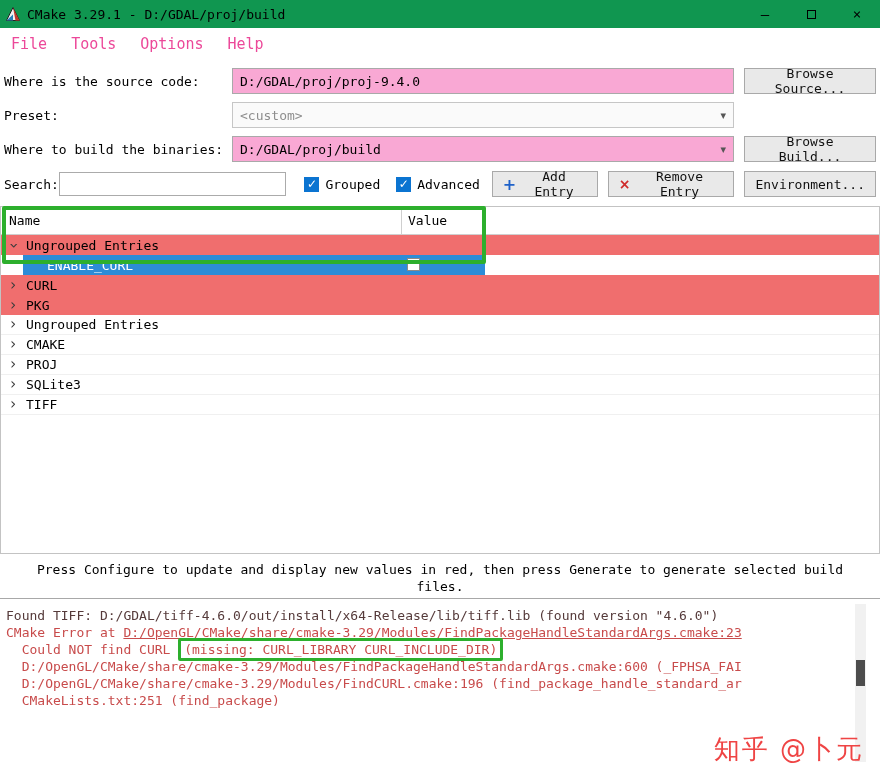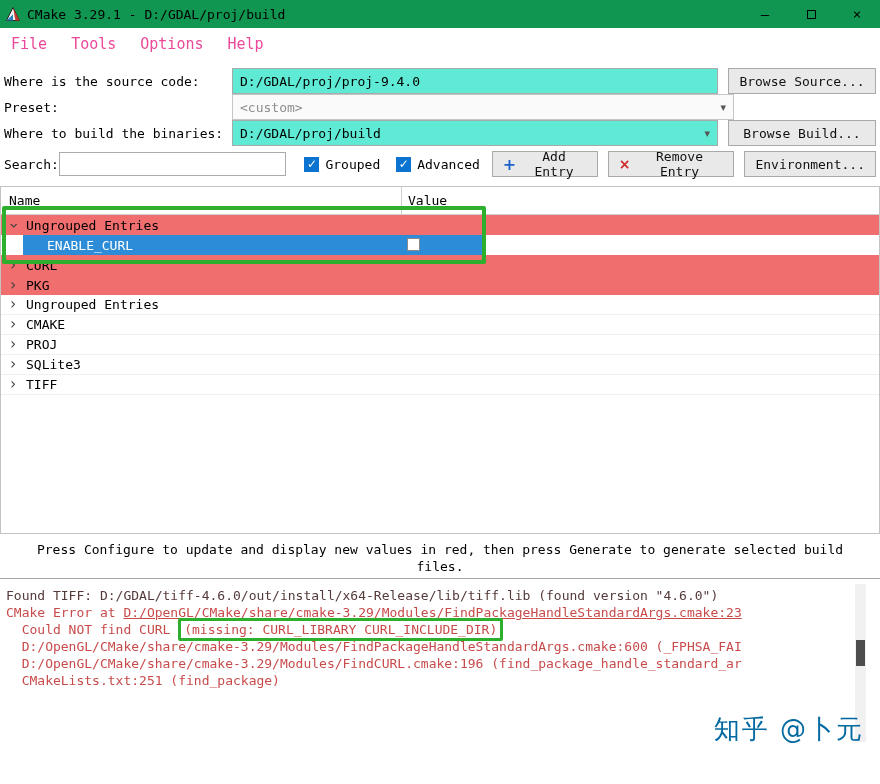--- a/index.html
+++ b/index.html
@@ -13,32 +13,32 @@
   .win-controls { margin-left: auto; display: flex; height: 100%; }
   .win-btn { width: 46px; height: 100%; display: flex; align-items: center; justify-content: center; font-size: 14px; color: #000; }
   .max-box { width: 9px; height: 9px; border: 1px solid #000; display: inline-block; }
 
   
   .menubar { height: 32px; display: flex; align-items: center; padding-left: 2px; background: #fff; }
   .menu-item { font-size: 15px; padding: 3px 9px; margin-right: 6px; color: #ec4899; }
 
   
   .form-area { padding: 8px 4px 0 4px; }
-  .form-row { display: flex; align-items: center; height: 26px; margin-bottom: 0; }
+  .form-row { display: flex; align-items: center; height: 26px; margin-bottom: 8px; }
   .form-label { width: 228px; font-size: 13px; color: #000; }
-  .field { flex: 1; height: 26px; border: 1px solid #a9a9a9; background: #5eead4; font-size: 13px;
+  .field { flex: 1; height: 26px; border: 1px solid #a9a9a9; background: #f9a8d4; font-size: 13px;
            display: flex; align-items: center; padding: 0 7px; color: #000; }
   input.field { font-family: inherit; outline: none; }
   .combo .arrow { margin-left: auto; color: #555; font-size: 11px; font-family: "DejaVu Sans", sans-serif; }
   .combo.preset { background: #fafafa; border-color: #c6c6c6; }
   .combo.preset .combo-text { color: #8e8e8e; }
   .row-spacer { width: 142px; flex: none; }
   .btn { font-family: inherit; font-size: 13px; color: #111; background: #e9e9e9; border: 1px solid #a9a9a9;
          height: 26px; display: inline-flex; align-items: center; justify-content: center; padding: 0 10px; }
-  .row-btn { width: 148px; margin-left: 10px; flex: none; text-align: center; }
+  .row-btn { width: 132px; margin-left: 10px; flex: none; text-align: center; }
 
   
   .search-row { margin-top: 4px; height: 28px; padding: 0 4px; display: flex; align-items: center; }
   .search-label { width: 58px; font-size: 13px; }
   .search-input { width: 240px; height: 24px; border: 1px solid #ababab; font-family: inherit; font-size: 13px; padding: 0 6px; outline: none; }
   .cb-group { display: flex; align-items: center; margin-left: 18px; }
   .cb-group.adv { margin-left: 16px; }
   .cb { width: 15px; height: 15px; background: #0b74d1; border: 1px solid #0b74d1; color: #fff;
         font-size: 12px; line-height: 13px; text-align: center; font-family: "DejaVu Sans", sans-serif; }
   .cb-label { margin-left: 6px; font-size: 13px; }
@@ -75,21 +75,21 @@
 
   
   .log { position: relative; height: 170px; border-top: 1px solid #a8a8a8; padding: 8px 0 0 6px;
          font-size: 13px; line-height: 17px; overflow: hidden; background: #fff; }
   .log-line { white-space: pre; color: var(--error); }
   .log-line.info { color: var(--info); }
   .log-line .u { text-decoration: underline; }
   .log-line .boxed { border: 3px solid var(--annotation); padding: 1px 3px; border-radius: 2px; }
   .sb-track { position: absolute; right: 14px; top: 5px; width: 11px; height: 158px; background: #f1f1f1; }
   .sb-thumb { position: absolute; left: 1px; top: 56px; width: 9px; height: 26px; background: #4d4d4d; }
-  .watermark { position: absolute; right: 16px; bottom: 10px; font-size: 26px; color: #0369a1;
+  .watermark { position: absolute; right: 16px; bottom: 10px; font-size: 26px; color: #ef4444;
                font-family: "DejaVu Sans", sans-serif; letter-spacing: 2px; }
 
   
   .anno { position: absolute; border: 4px solid var(--annotation); border-radius: 2px; pointer-events: none; z-index: 10; }
   #anno-table { left: 2px; top: 206px; width: 484px; height: 58px; }
 </style>
 </head>
 <body>
 
 <div class="window">

